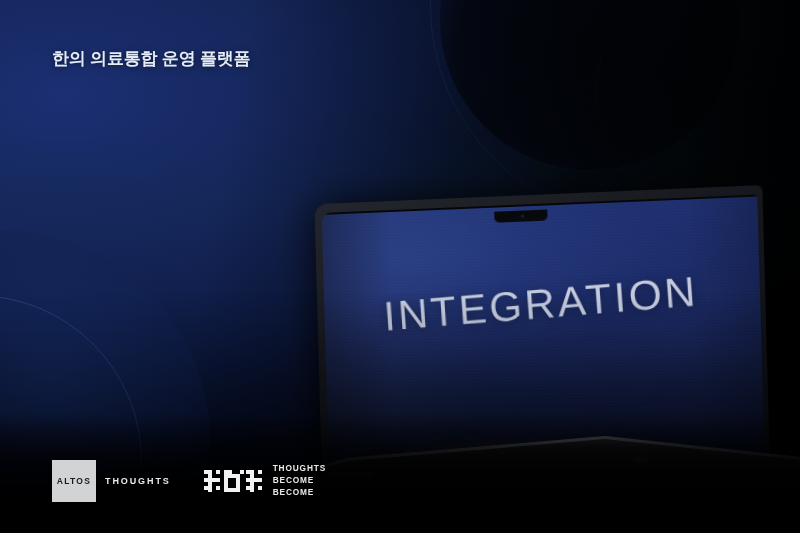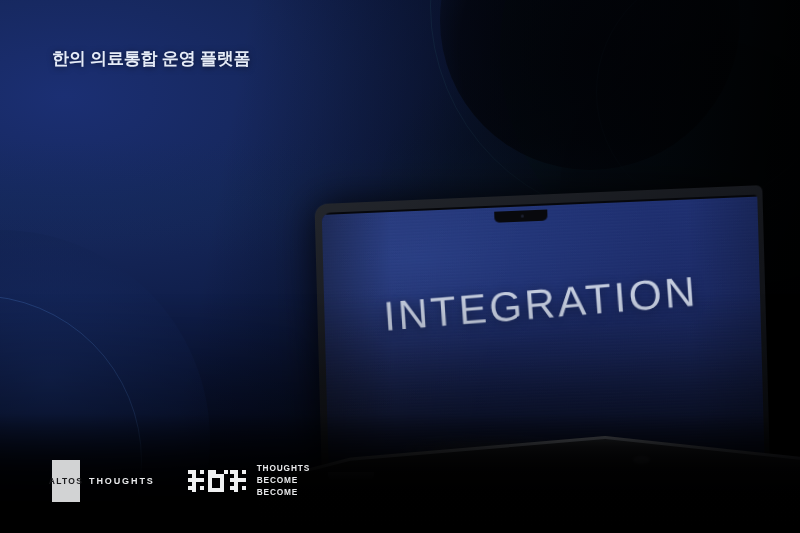--- a/index.html
+++ b/index.html
@@ -302,21 +302,21 @@
     z-index: 25;
     display: flex;
     align-items: center;
     gap: 33px;
   }
   .altos {
     display: flex;
     align-items: center;
   }
   .altos-mark {
-    width: 28px;
+    width: 44px;
     height: 42px;
     background: #d2d3d4;
     display: flex;
     align-items: center;
     justify-content: center;
   }
   .altos-mark span {
     font-size: 8.5px;
     font-weight: 700;
     letter-spacing: 1.3px;

